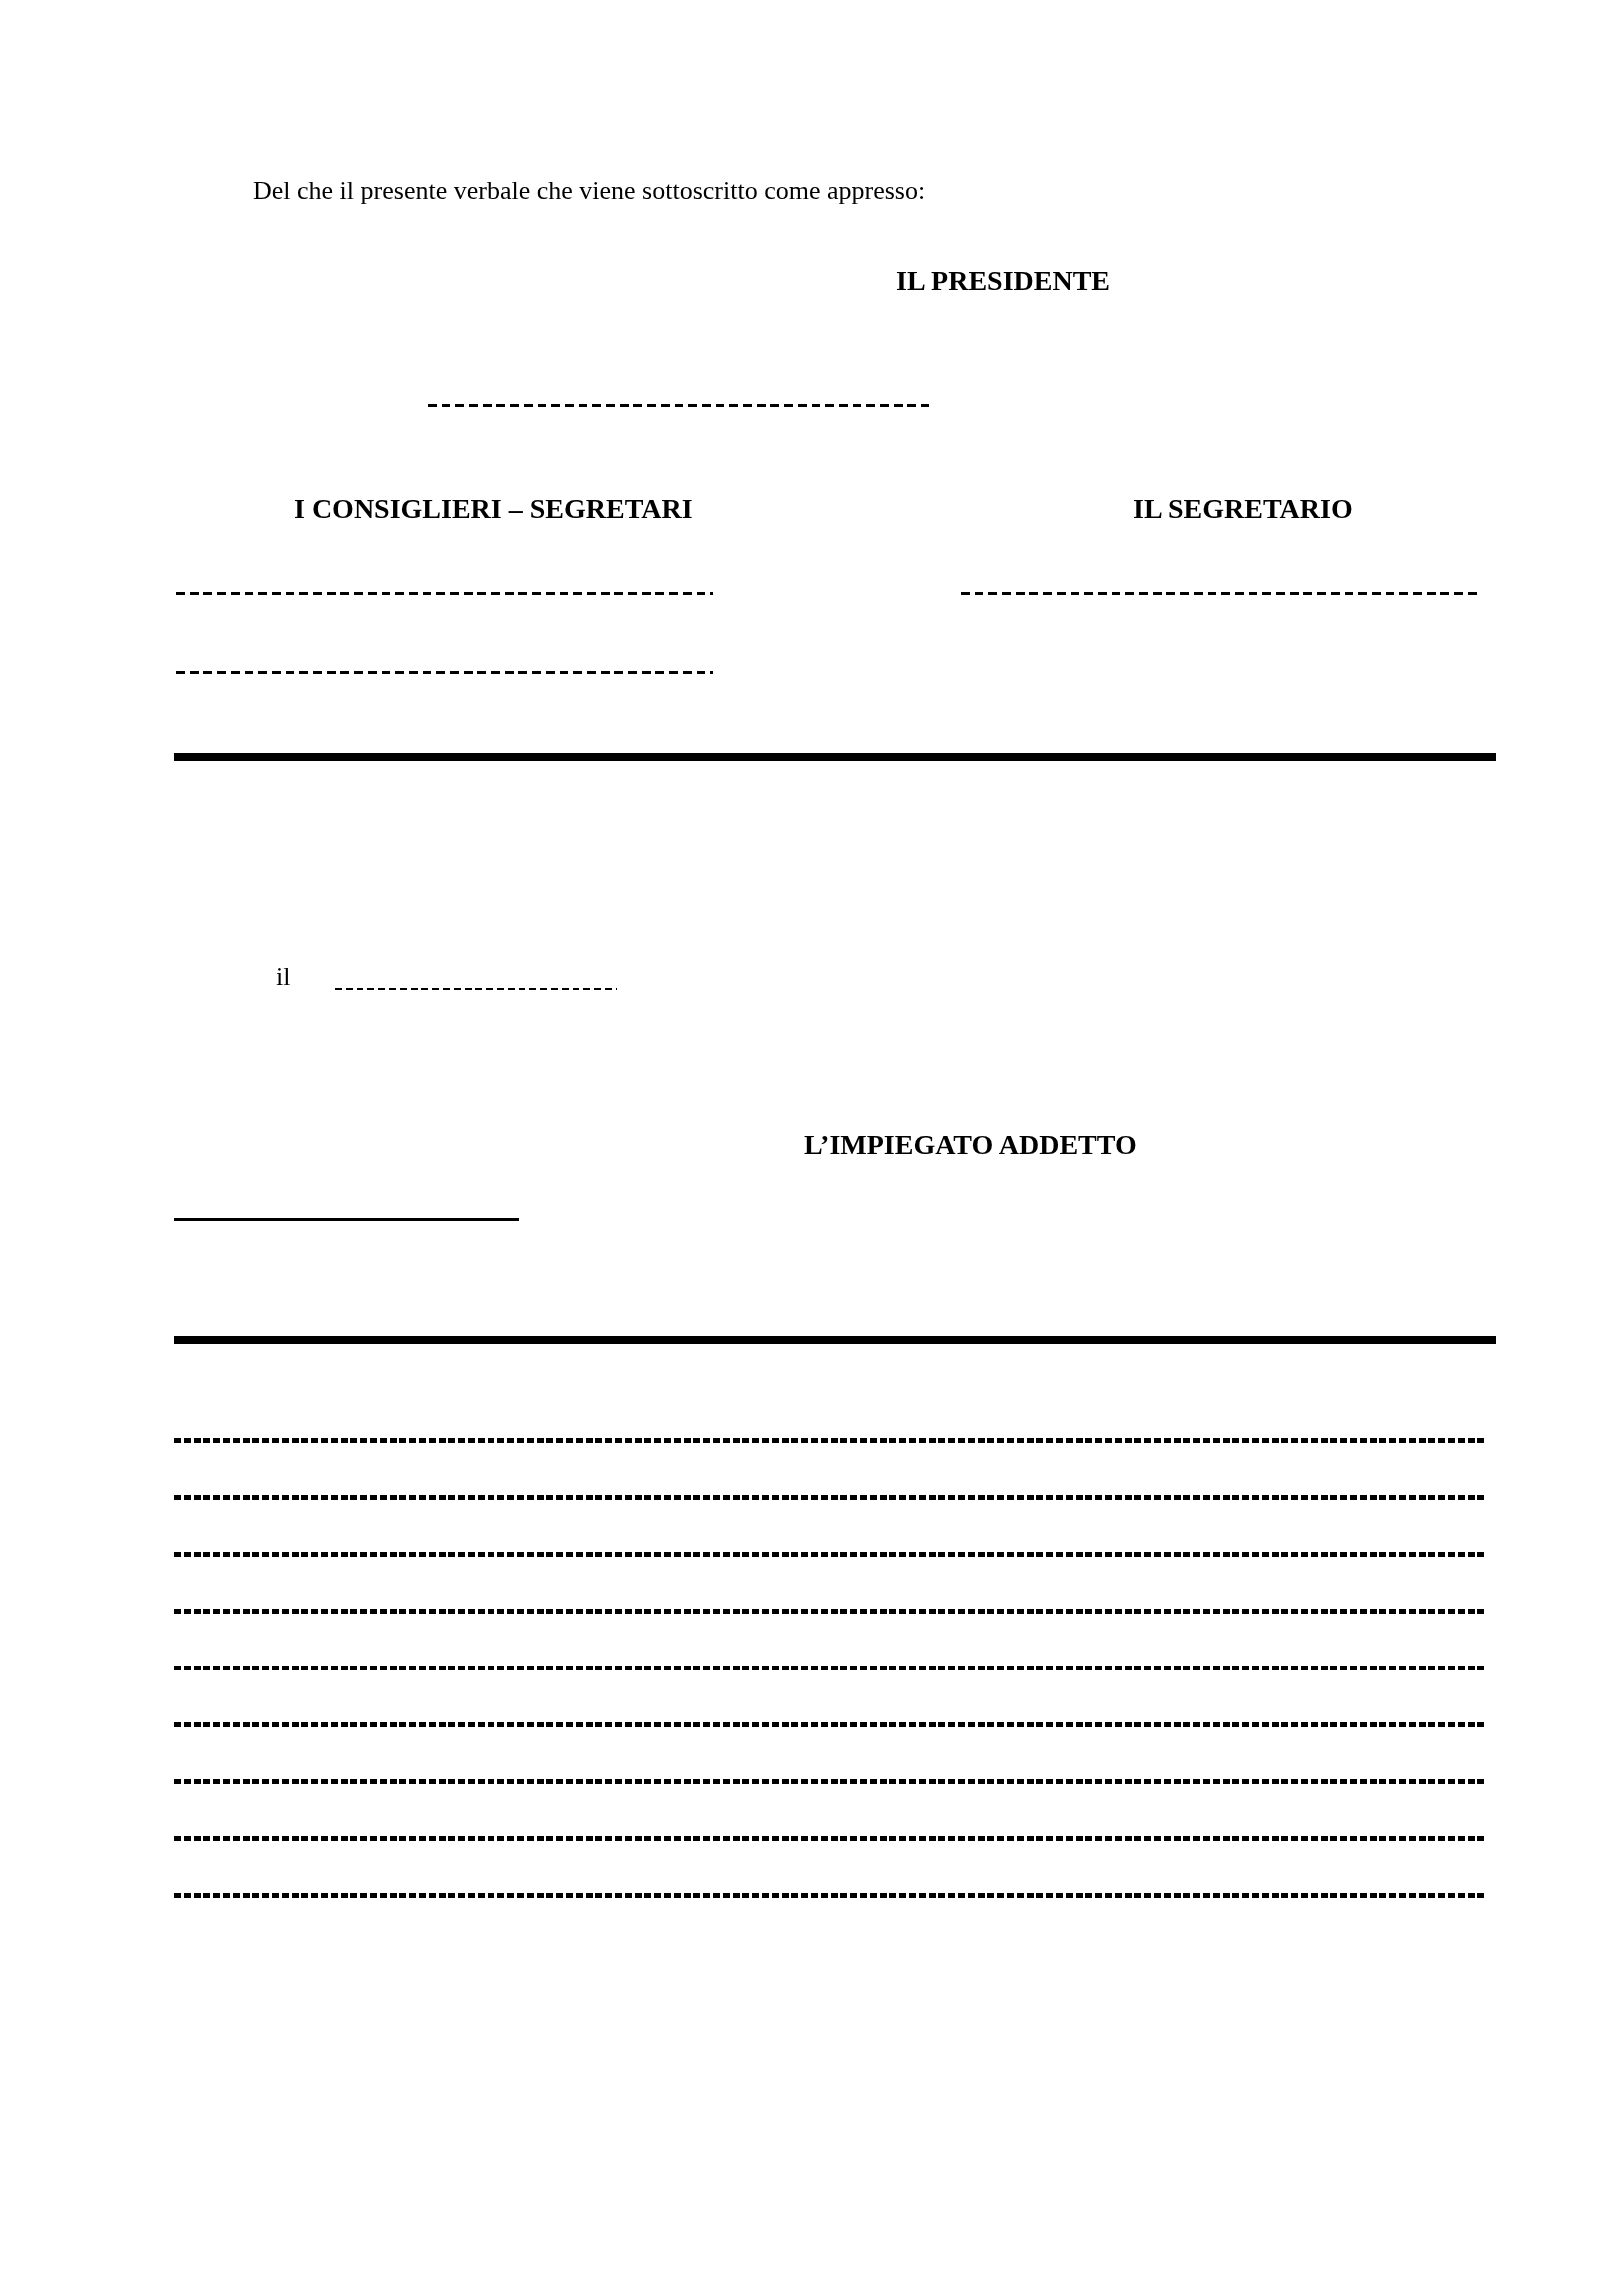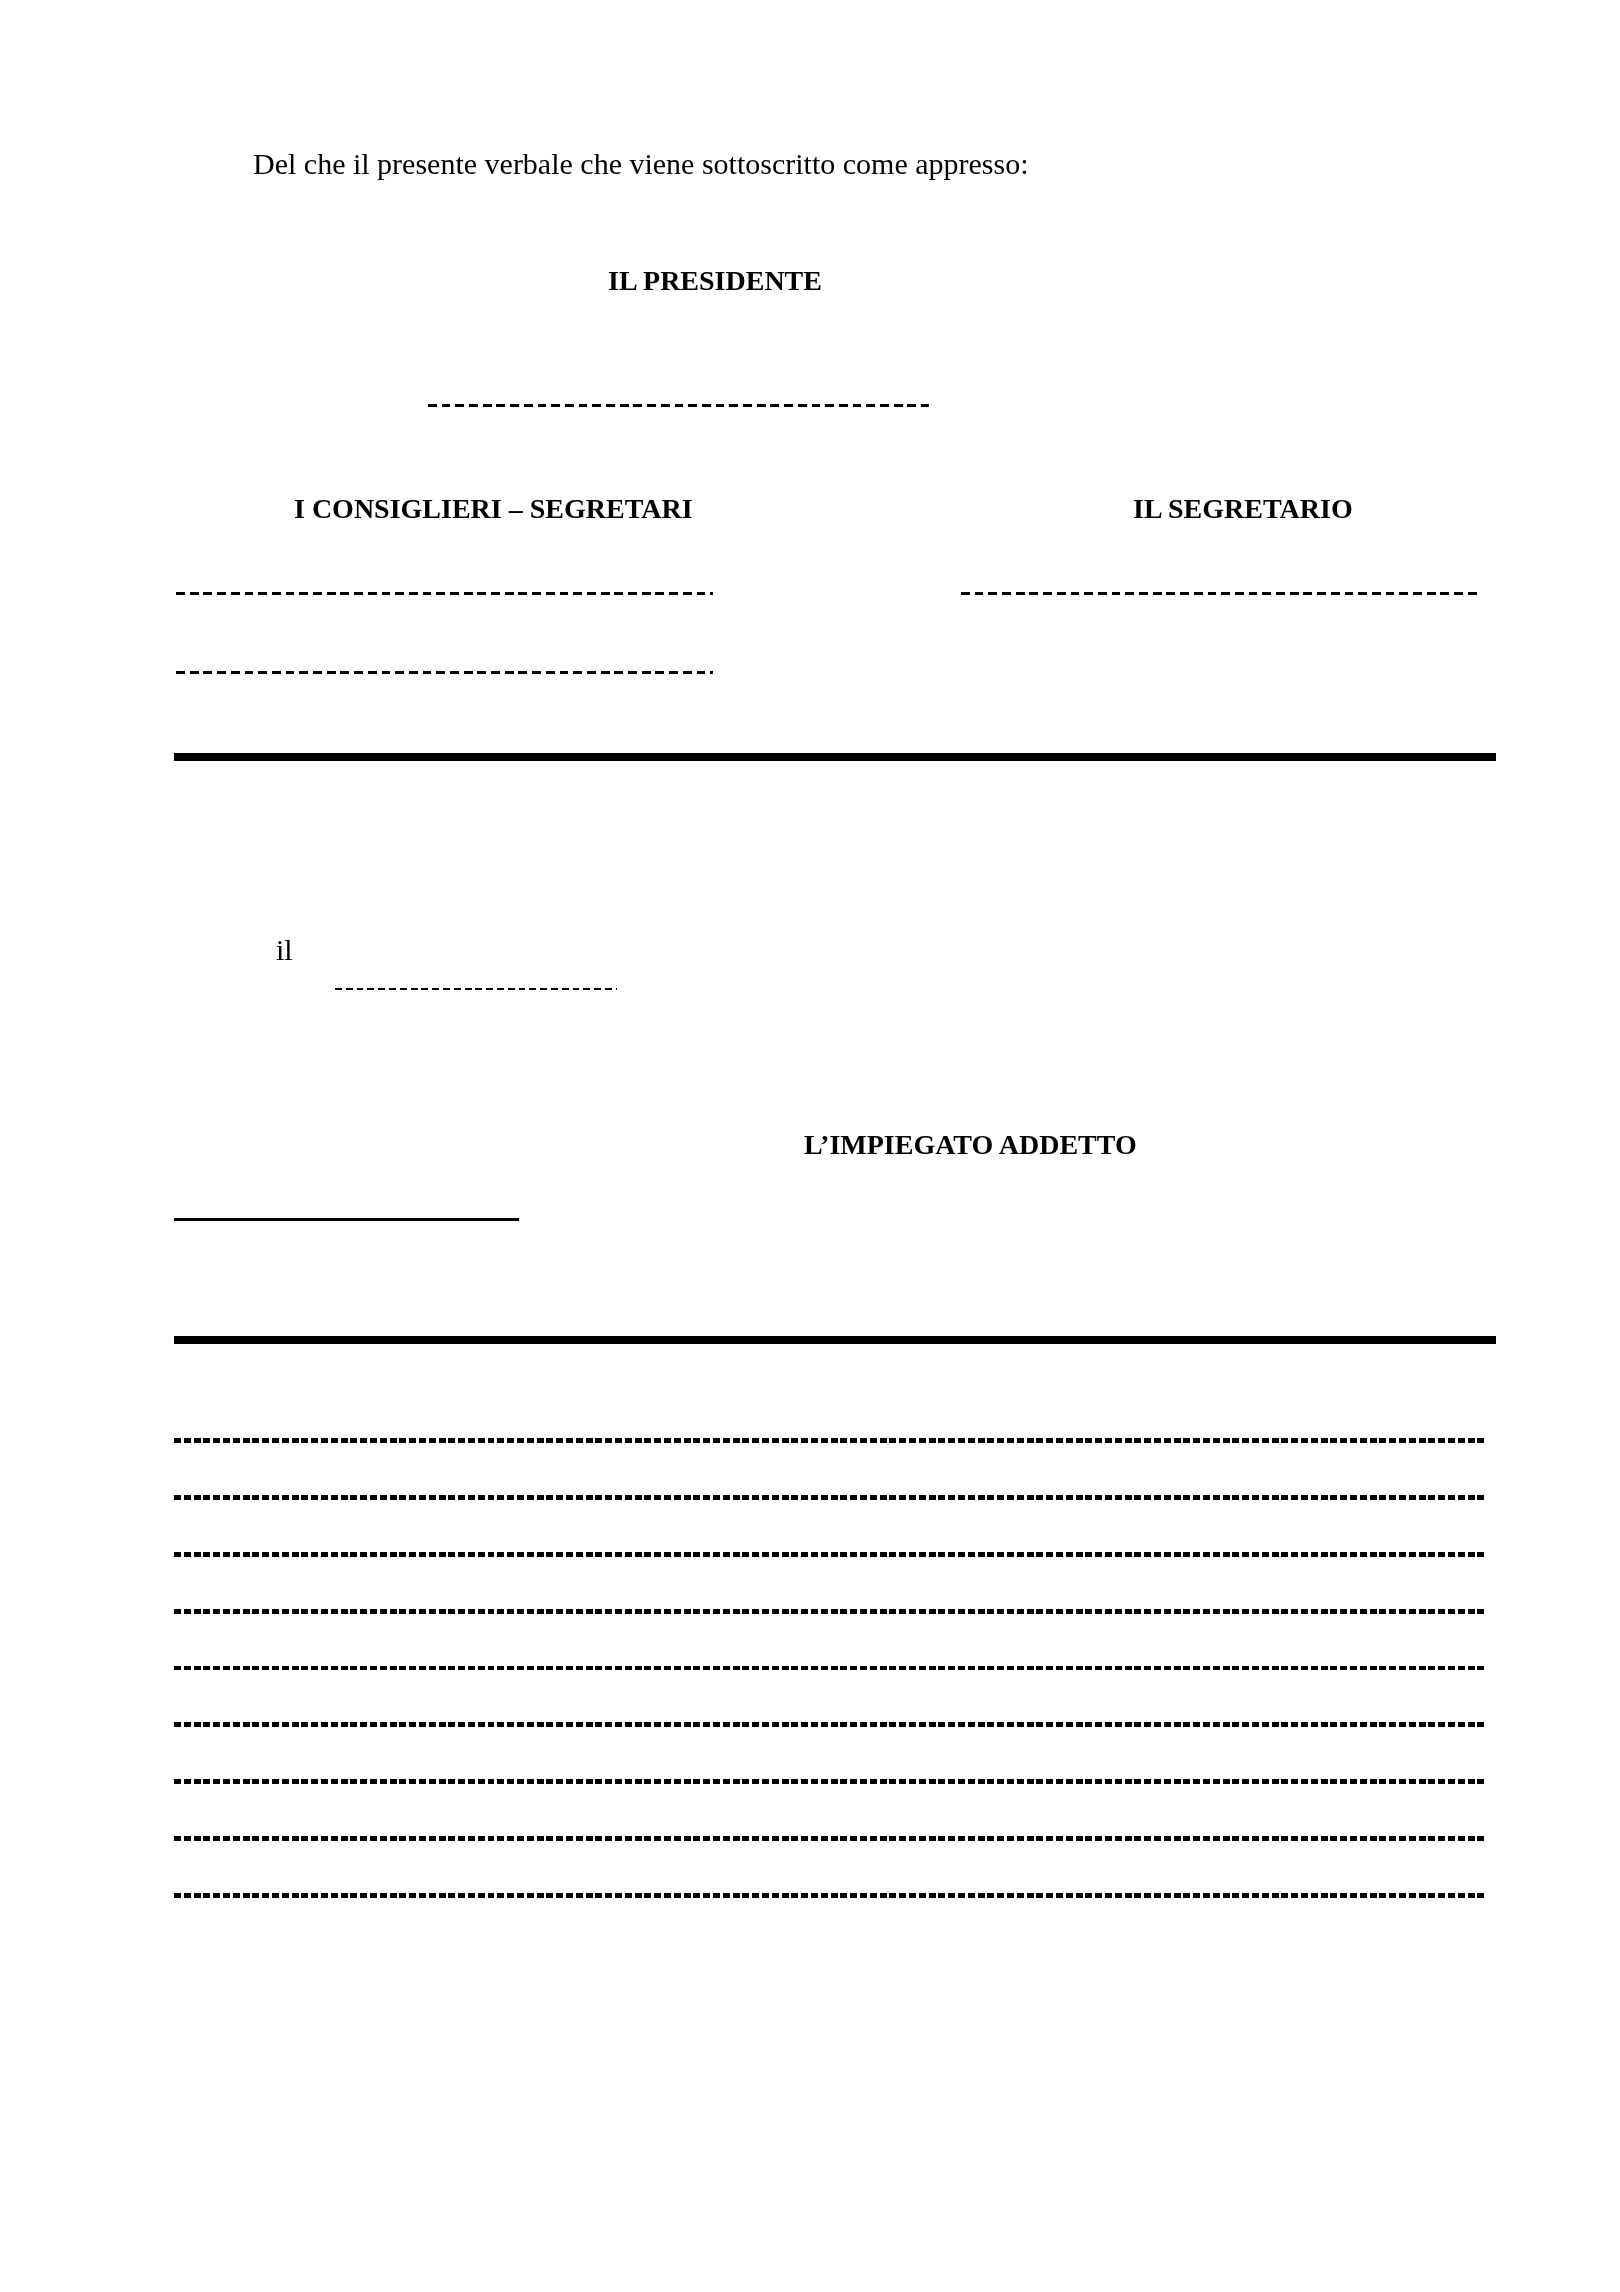--- a/index.html
+++ b/index.html
@@ -12,30 +12,31 @@
     width: 1620px;
     height: 2293px;
     background: #ffffff;
     font-family: "Liberation Serif", "DejaVu Serif", serif;
     color: #000000;
     overflow: hidden;
   }
   .abs { position: absolute; }
 
   .body-text {
-    font-size: 30px;
+    font-size: 26px;
     white-space: nowrap;
+    margin-top: 29px;
   }
   .bold-heading {
     font-size: 28px;
     font-weight: bold;
     white-space: nowrap;
   }
   .center-block {
-    text-align: left;
+    text-align: right;
     line-height: 36px;
   }
 
   
   .dash-sig {
     height: 2.9px;
     background: repeating-linear-gradient(90deg, #000 0 8.8px, transparent 8.8px 13.7px);
   }
   .dash-fine {
     height: 2px;

